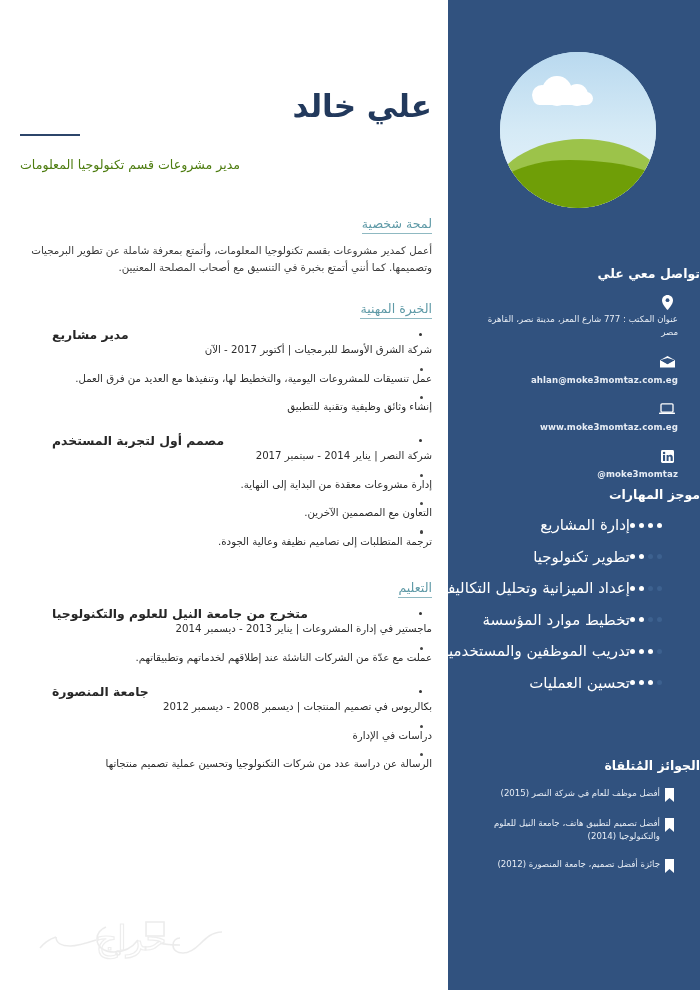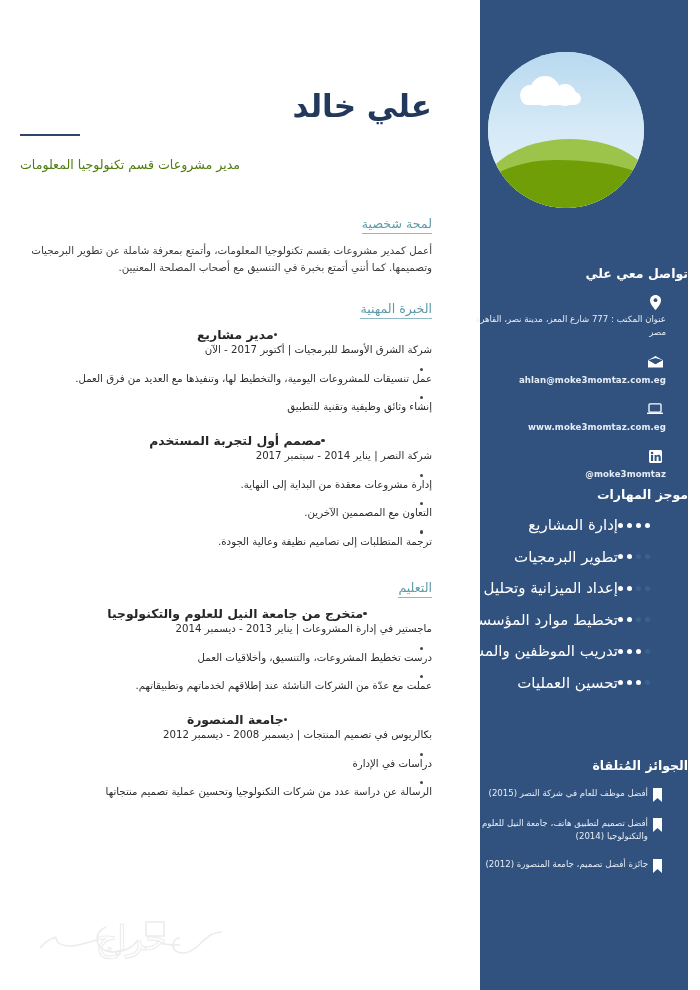--- a/index.html
+++ b/index.html
@@ -19,22 +19,22 @@
     width: 700px;
     height: 990px;
     background: #ffffff;
     overflow: hidden;
   }
 
   
   .sidebar {
     position: absolute;
     top: 0;
-    right: 12px;
-    width: 208px;
+    right: 0;
+    width: 252px;
     height: 990px;
     background: #31527f;
     box-sizing: border-box;
     padding: 0;
   }
 
   .avatar-wrap {
     position: absolute;
     top: 52px;
     right: 44px;
@@ -248,21 +248,21 @@
     font-size: 10.3px;
     line-height: 1.72;
     text-align: right;
     margin: 0;
   }
 
   .entry { margin-top: 0; }
   .entry-title-row {
     display: flex;
     align-items: baseline;
-    justify-content: center;
+    justify-content: space-between;
     margin-bottom: 2px;
     padding-inline-end: 32px;
   }
   .entry-bullet {
     width: 3.5px;
     height: 3.5px;
     border-radius: 50%;
     background: #333333;
     margin-inline-start: 10px;
     flex: 0 0 auto;
@@ -399,21 +399,21 @@
             </div>
             <div class="skill-label">إدارة المشاريع</div>
           </div>
           <div class="skill-row">
             <div class="skill-dots">
               <span class="dot on"></span>
               <span class="dot on"></span>
               <span class="dot"></span>
               <span class="dot"></span>
             </div>
-            <div class="skill-label">تطوير البرمجيات</div>
+            <div class="skill-label">تطوير تكنولوجيا</div>
           </div>
           <div class="skill-row">
             <div class="skill-dots">
               <span class="dot on"></span>
               <span class="dot on"></span>
               <span class="dot"></span>
               <span class="dot"></span>
             </div>
             <div class="skill-label">إعداد الميزانية وتحليل التكاليف</div>
           </div>
@@ -536,24 +536,20 @@
     <div class="sec" style="margin-top:30px;">
       <h2 class="sec-head"><span>التعليم</span></h2>
       <div id="education-list">
           <div class="entry">
             <div class="entry-title-row">
               <span class="entry-bullet"></span>
               <span class="entry-title">متخرج من جامعة النيل للعلوم والتكنولوجيا</span>
             </div>
             <div class="entry-meta">ماجستير في إدارة المشروعات | يناير 2013 - ديسمبر 2014</div>
             <ul class="bullets">
-              <li>
-                <span class="bp"></span>
-                <span class="bt">درست تخطيط المشروعات، والتنسيق، وأخلاقيات العمل</span>
-              </li>
               <li>
                 <span class="bp"></span>
                 <span class="bt">عملت مع عدّة من الشركات الناشئة عند إطلاقهم لخدماتهم وتطبيقاتهم.</span>
               </li>
             </ul>
           </div>
           <div class="entry" style="margin-top: 18px;">
             <div class="entry-title-row">
               <span class="entry-bullet"></span>
               <span class="entry-title">جامعة المنصورة</span>

